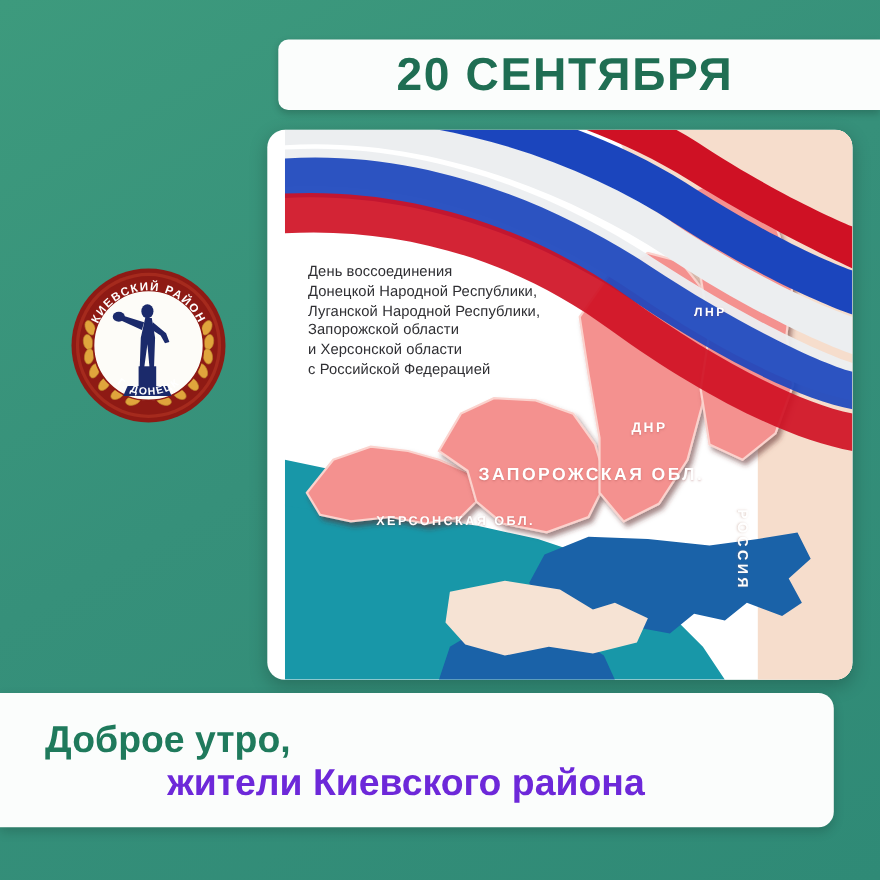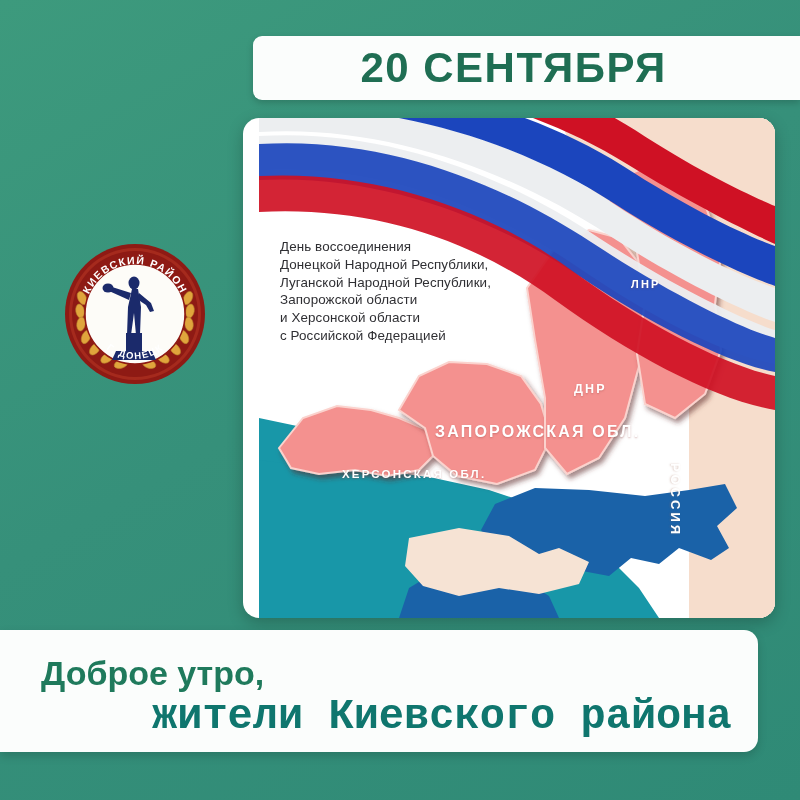--- a/index.html
+++ b/index.html
@@ -121,25 +121,24 @@
     color: #1f7a5c;
     font-size: 34px;
     font-weight: bold;
     white-space: nowrap;
     margin-left: 13px;
   }
   .greet-line2 {
     position: absolute;
     left: 152px;
     top: 63px;
-    color: #0f766e;
-    font-size: 42px;
-    font-weight: bold;
-    white-space: nowrap;
-    font-family: Liberation Mono, monospace;
+    color: #6d28d9;
+    font-size: 34px;
+    font-weight: bold;
+    white-space: nowrap;
   }
 </style>
 </head>
 <body>
 
 <div id="poster">
 
   <div class="title-banner">
     <div class="title-text">20 СЕНТЯБРЯ</div>
   </div>

